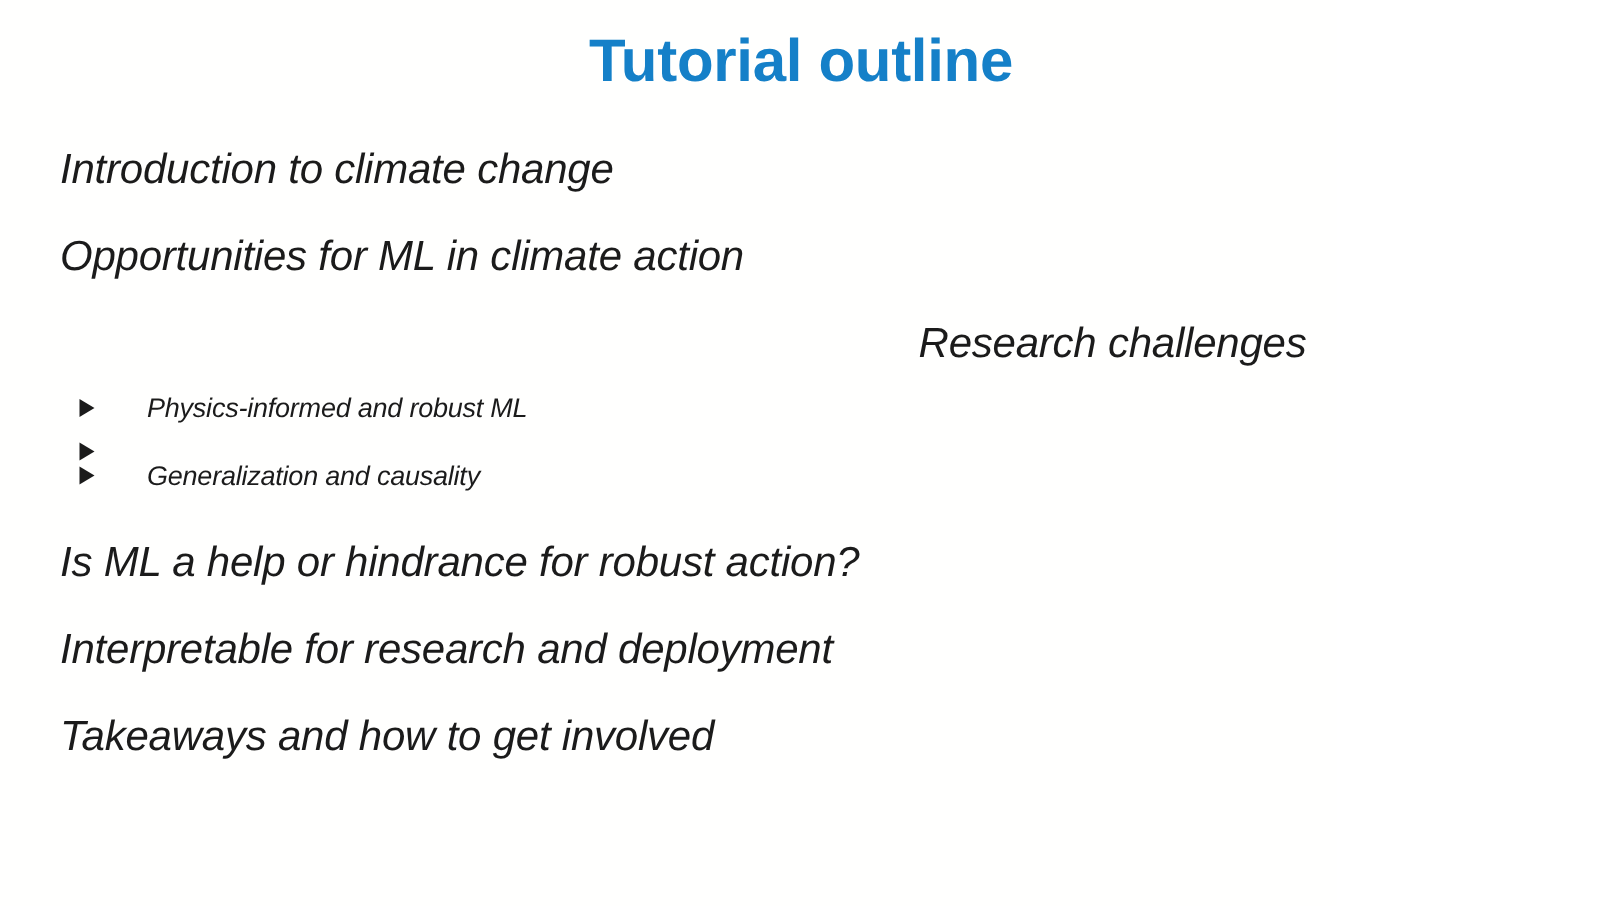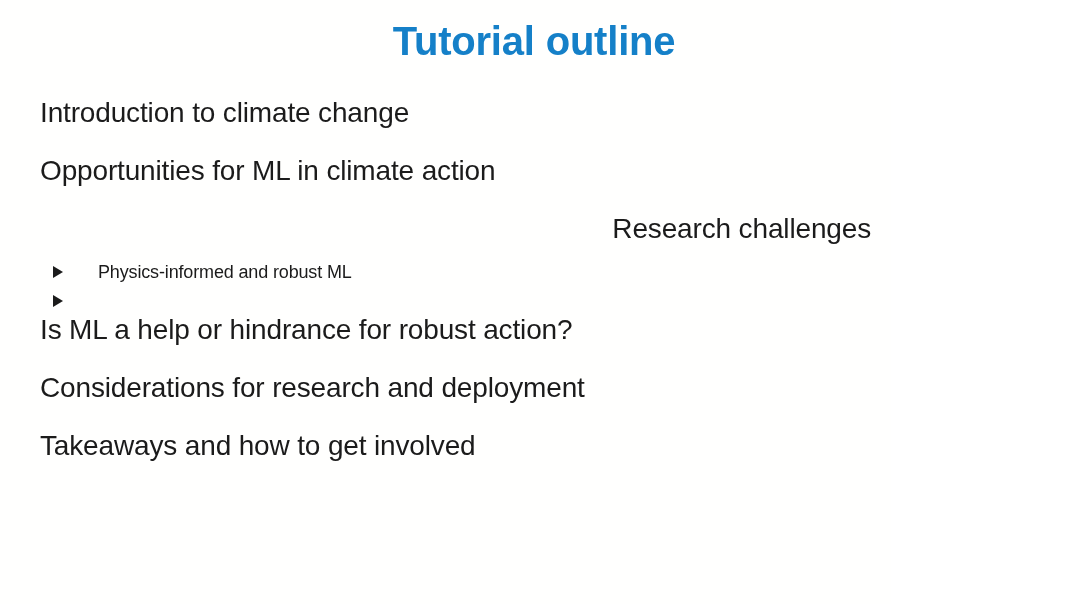--- a/index.html
+++ b/index.html
@@ -41,20 +41,21 @@
     left: 40px;
     right: 20px;
   }
   .outline-item {
     color: #1b1b1b;
     font-family: "Liberation Sans", sans-serif;
     font-size: 28px;
     line-height: 34px;
     letter-spacing: -0.15px;
     white-space: nowrap;
+    font-style: italic;
   }
   .outline-item.level-0 {
     margin-bottom: 24px;
     padding-left: 0;
   }
   .outline-item.level-0.tight {
     margin-bottom: 10px;
     text-align: right;
   }
   .outline-item.level-1 {
@@ -105,29 +106,33 @@
 
     <div class="outline-item level-1">
       <span class="bullet-marker"></span>
       <span>Physics-informed and robust ML</span>
     </div>
 
     <div class="outline-item level-1">
       <span class="bullet-marker"></span>
     </div>
 
+    <div class="outline-item level-1">
+      <span class="bullet-marker"></span>
+      <span>Generalization and causality</span>
+    </div>
 
     <div class="spacer-after-sub"></div>
 
     <div class="outline-item level-0">
       <span>Is ML a help or hindrance for robust action?</span>
     </div>
 
     <div class="outline-item level-0">
-      <span>Considerations for research and deployment</span>
+      <span>Interpretable for research and deployment</span>
     </div>
 
     <div class="outline-item level-0">
       <span>Takeaways and how to get involved</span>
     </div>
 
   </div>
 </div>
 
 </body></html>

